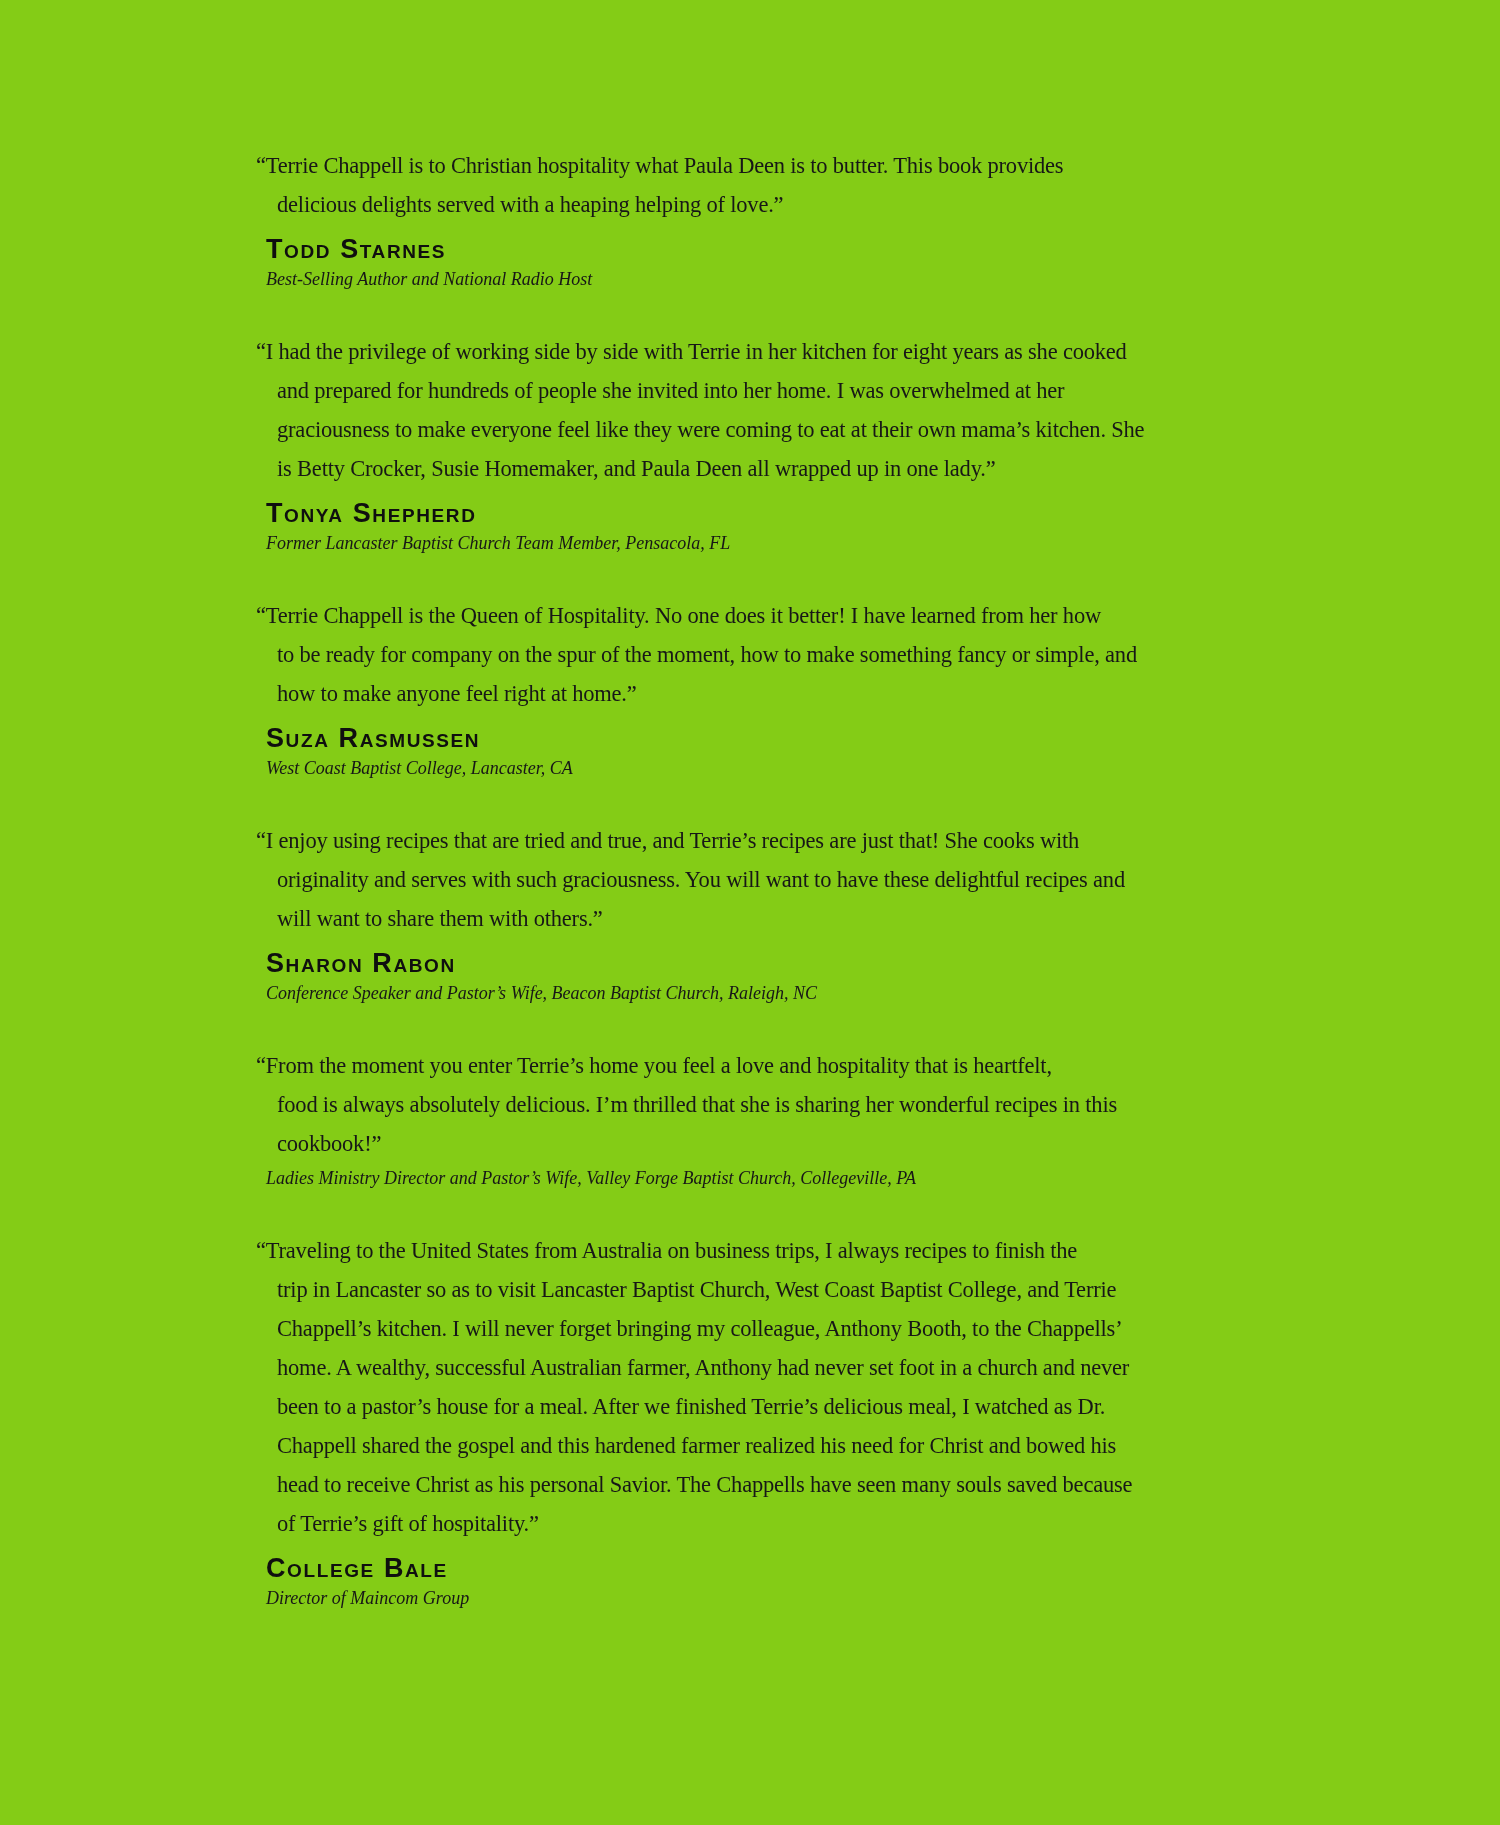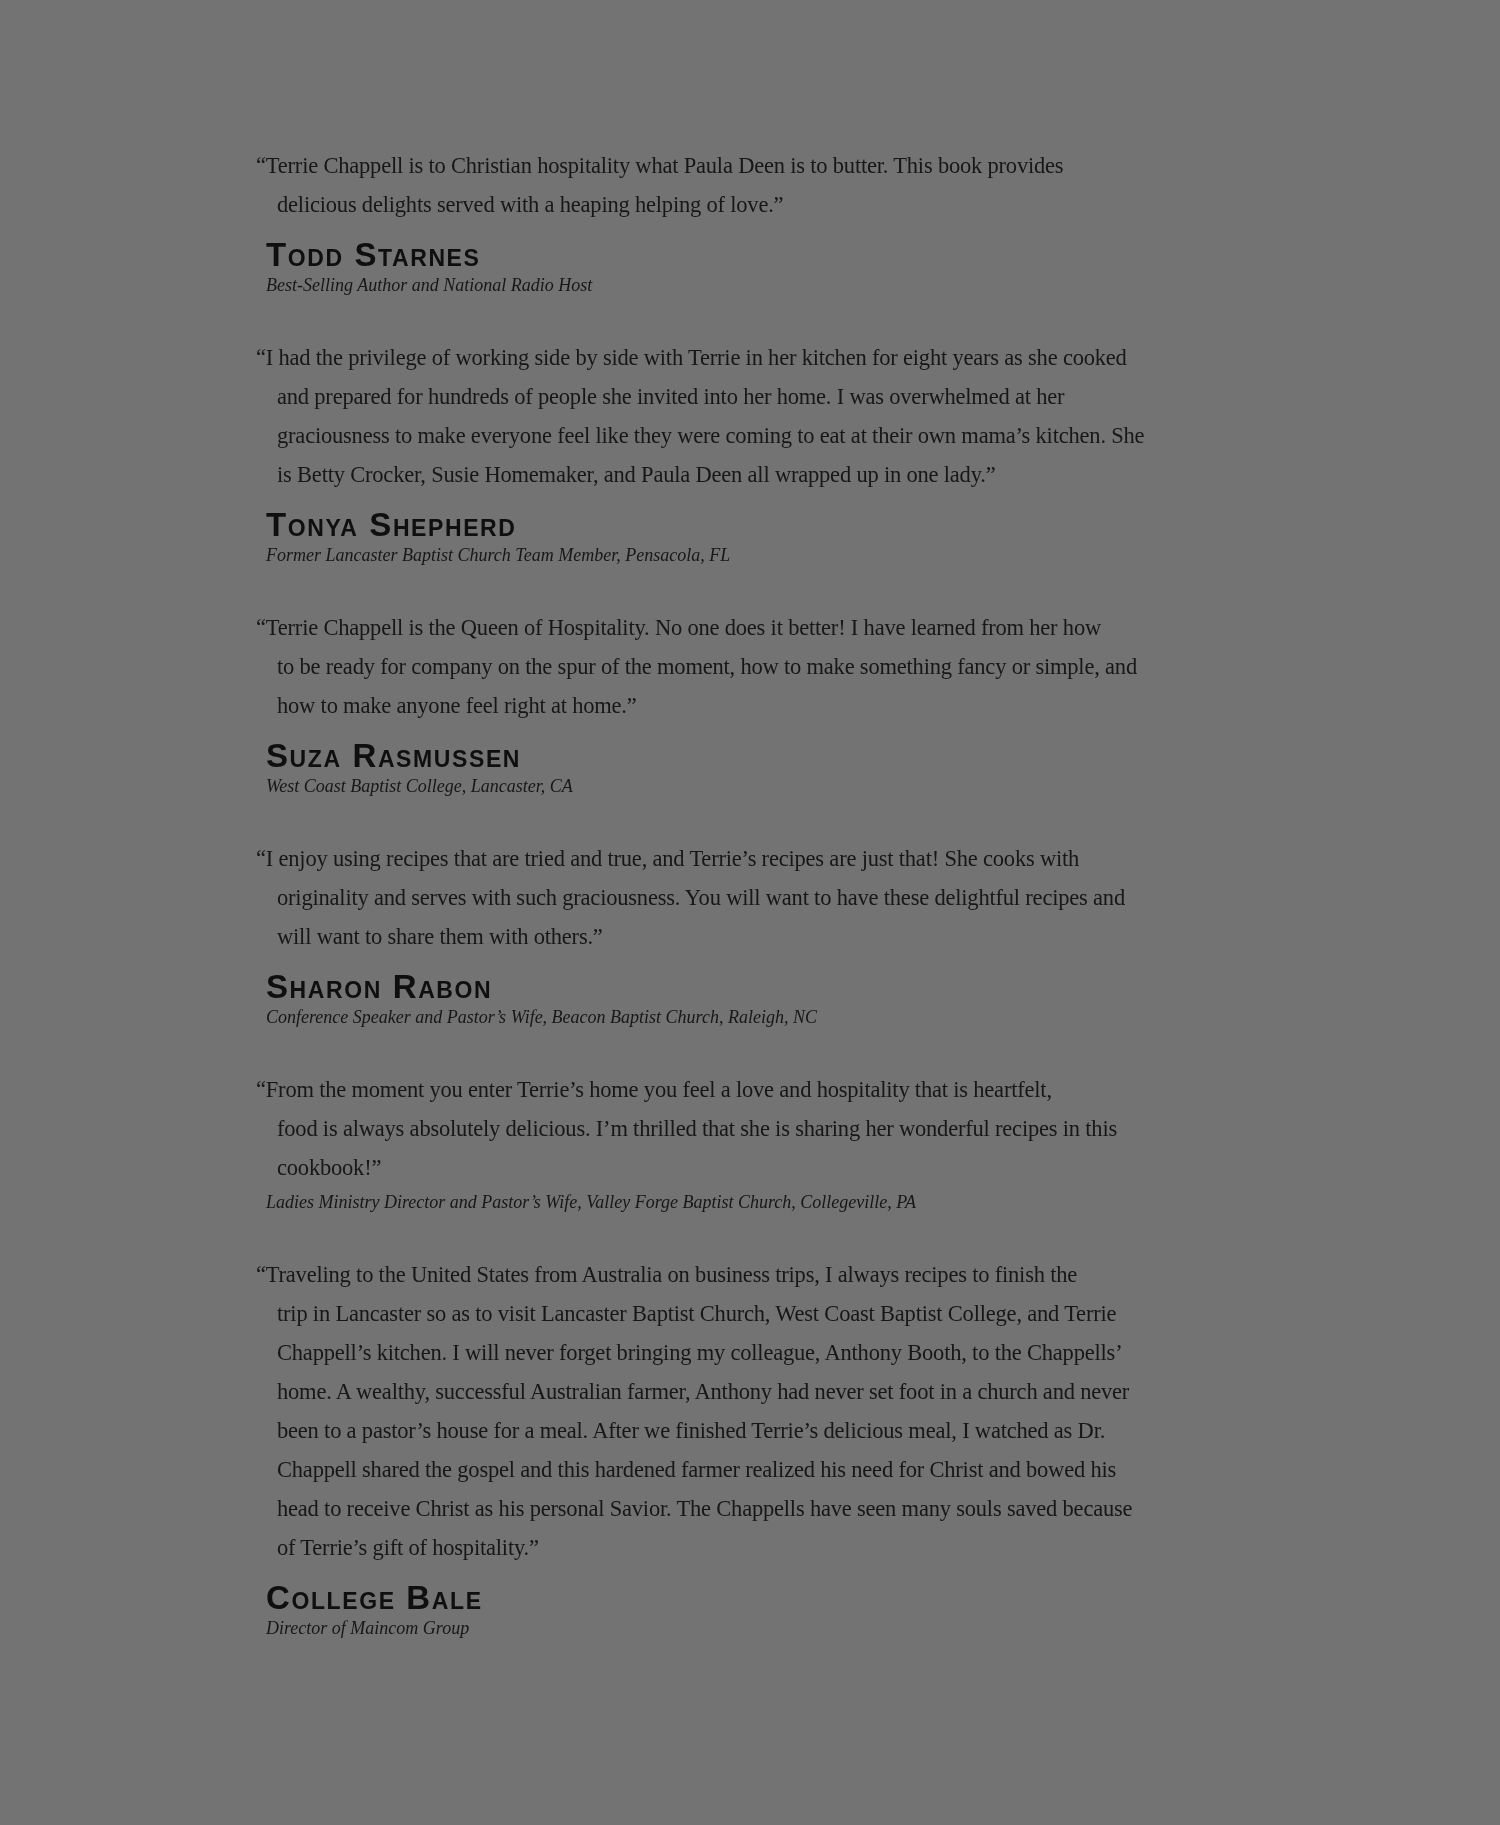--- a/index.html
+++ b/index.html
@@ -11,21 +11,21 @@
     width: 1500px;
     height: 1825px;
     overflow: hidden;
     position: relative;
   }
   .page {
     position: absolute;
     left: 0; top: 0;
     width: 1500px;
     height: 1825px;
-    background: #737373;
+    background: #84cc16;
   }
   .content {
     position: absolute;
     left: 266px;
     top: 146px;
     width: 1060px;
   }
   .testimonial {
     margin-bottom: 37px;
   }
@@ -39,25 +39,25 @@
     padding-left: 11px;   
   }
   .quote-line.first {
     padding-left: 0;
     text-indent: -10px;   
   }
   .endorser-name {
     font-family: "Liberation Sans", sans-serif;
     font-weight: 700;
     font-variant: small-caps;
-    font-size: 33px;
+    font-size: 27px;
     line-height: 30px;
     letter-spacing: 1.6px;
     color: #0f0f0f;
-    margin-top: 16px;
+    margin-top: 10px;
     white-space: nowrap;
   }
   .endorser-title {
     font-family: "Liberation Serif", serif;
     font-style: italic;
     font-size: 18px;
     line-height: 31px;
     color: #171717;
     white-space: nowrap;
   }

